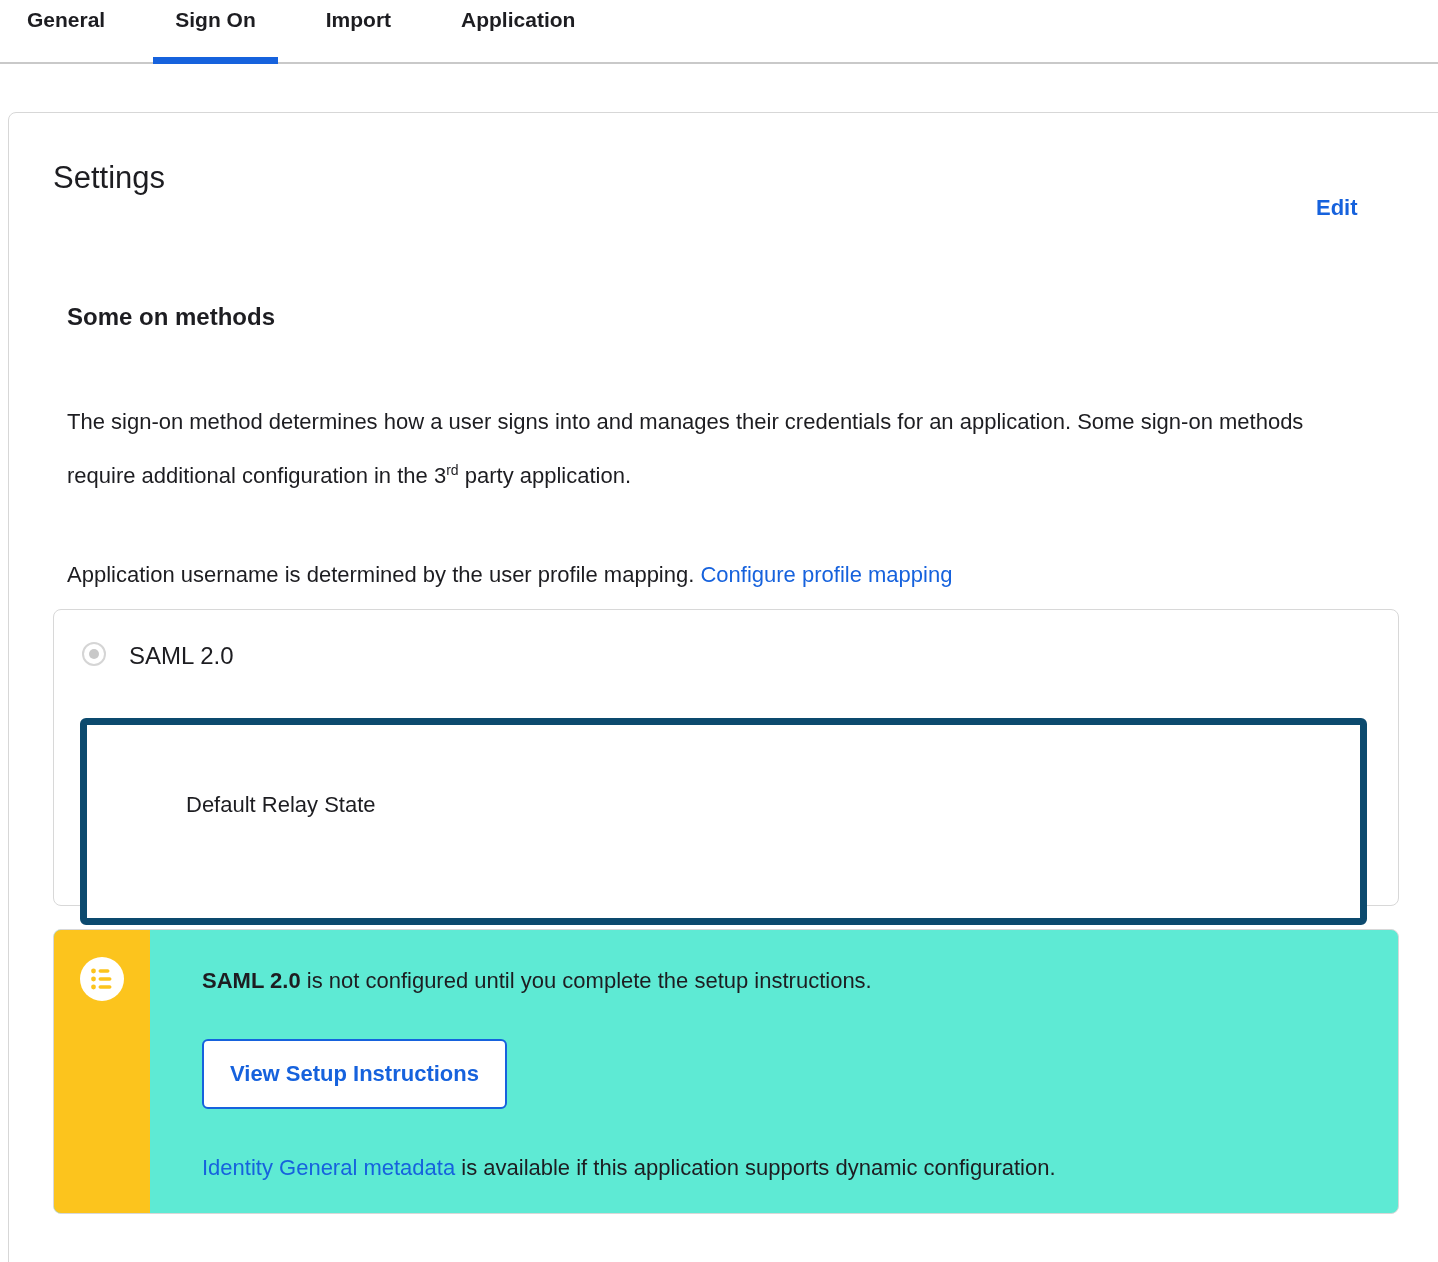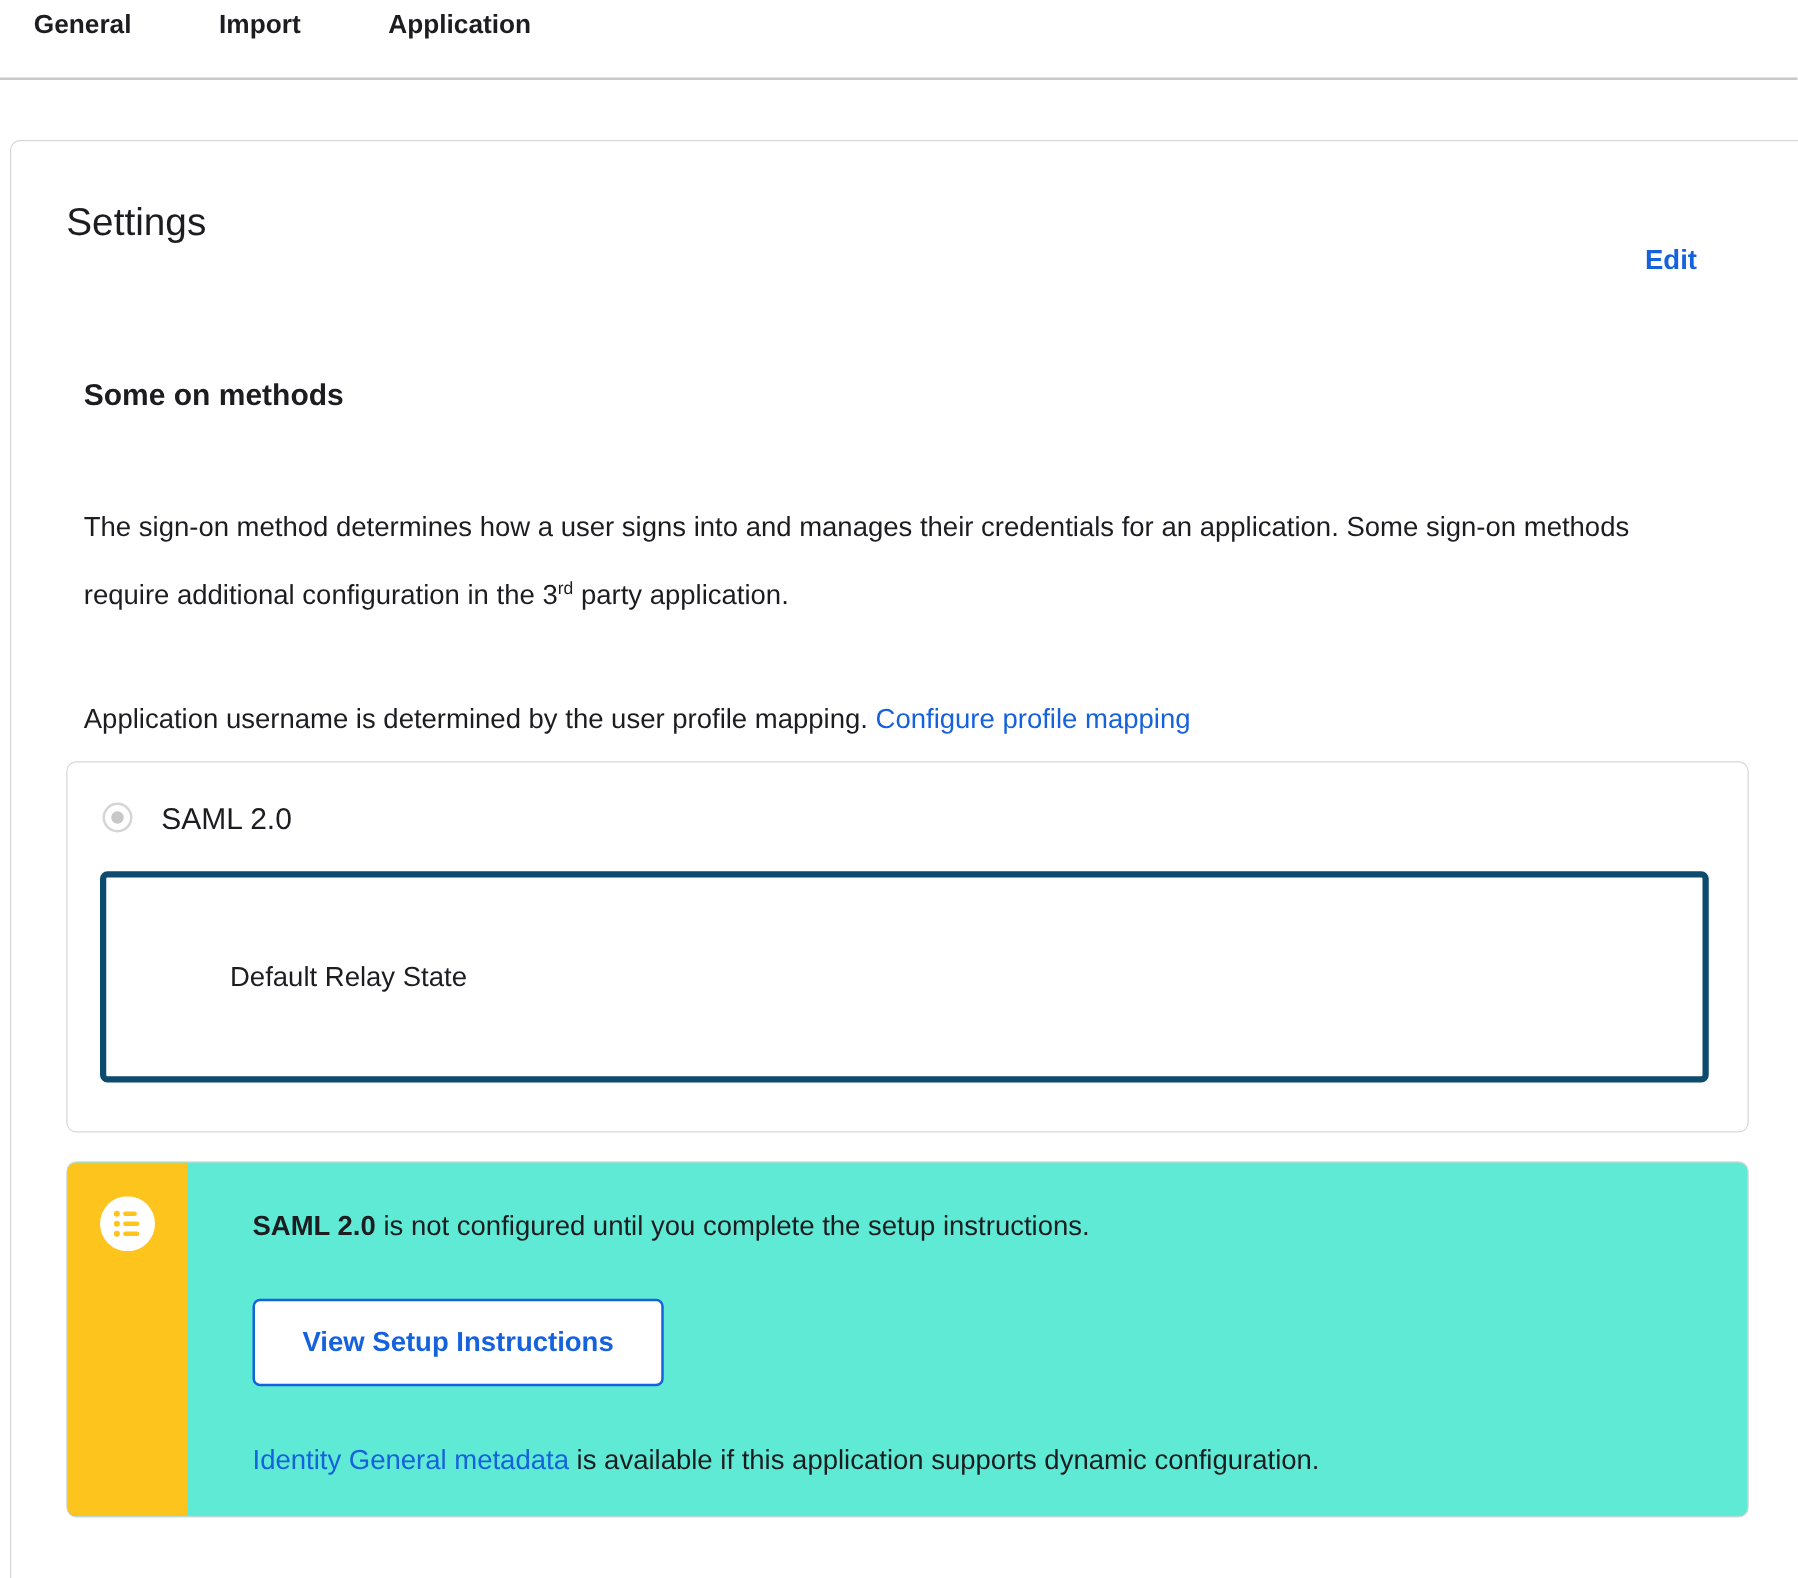--- a/index.html
+++ b/index.html
@@ -36,44 +36,45 @@
 
   
   .saml-box { position:absolute; left:44px; top:496px; width:1346px; height:297px;
     border:1px solid #d8d8d8; border-radius:8px; background:#fff; }
   .radio { position:absolute; left:28px; top:32px; width:24px; height:24px;
     border:2px solid #d5d5d5; border-radius:50%; background:#fff; }
   .radio .dot { position:absolute; left:5px; top:5px; width:10px; height:10px;
     border-radius:50%; background:#c8c8c8; }
   .saml-label { position:absolute; left:75px; top:32px; font-size:24px; line-height:28px; }
 
-  .relay-box { position:absolute; left:26px; top:87px; width:1287px; height:169px;
-    border:5px solid #0c4a6e; border-radius:6px; background:#fff; }
+  .relay-box { position:absolute; left:26px; top:108px; width:1287px; height:207px;
+    border:7px solid #0c4a6e; border-radius:6px; background:#fff; }
   .relay-label { position:absolute; left:99px; top:66px; font-size:22px; line-height:28px; }
 
   
   .banner { position:absolute; left:44px; top:816px; width:1346px; height:285px;
     border:1px solid #d8d8d8; border-radius:8px; background:#5eead4; overflow:hidden; }
   .banner-strip { position:absolute; left:0; top:0; bottom:0; width:96px; background:#fcc41d; }
   .banner-icon { position:absolute; left:26px; top:27px; width:44px; height:44px; }
   .banner-text { position:absolute; left:148px; top:36px; font-size:22px; line-height:30px; }
   .banner-text b { font-weight:700; }
 
-  .setup-btn { position:absolute; left:148px; top:109px; height:70px; padding:0 38px;
+  .setup-btn { position:absolute; left:148px; top:109px; height:70px; padding:0 26px;
     background:#fff; border:2px solid #1662dd; border-radius:6px;
     font-family:"Liberation Sans", sans-serif;
     font-size:22px; font-weight:700; color:#1662dd; cursor:pointer; }
 
   .metadata-line { position:absolute; left:148px; top:223px; font-size:22px; line-height:30px; }
 </style>
 </head>
 <body>
 
 <nav class="tabs">
   <div class="tab">General</div>
+  <div class="tab active">Sign On</div>
   <div class="tab">Import</div>
   <div class="tab">Application</div>
 </nav>
 
 <section class="card">
 
   <h1 class="settings-title">Settings</h1>
   <a class="edit-link">Edit</a>
 
   <h2 class="section-heading">Some on methods</h2>

